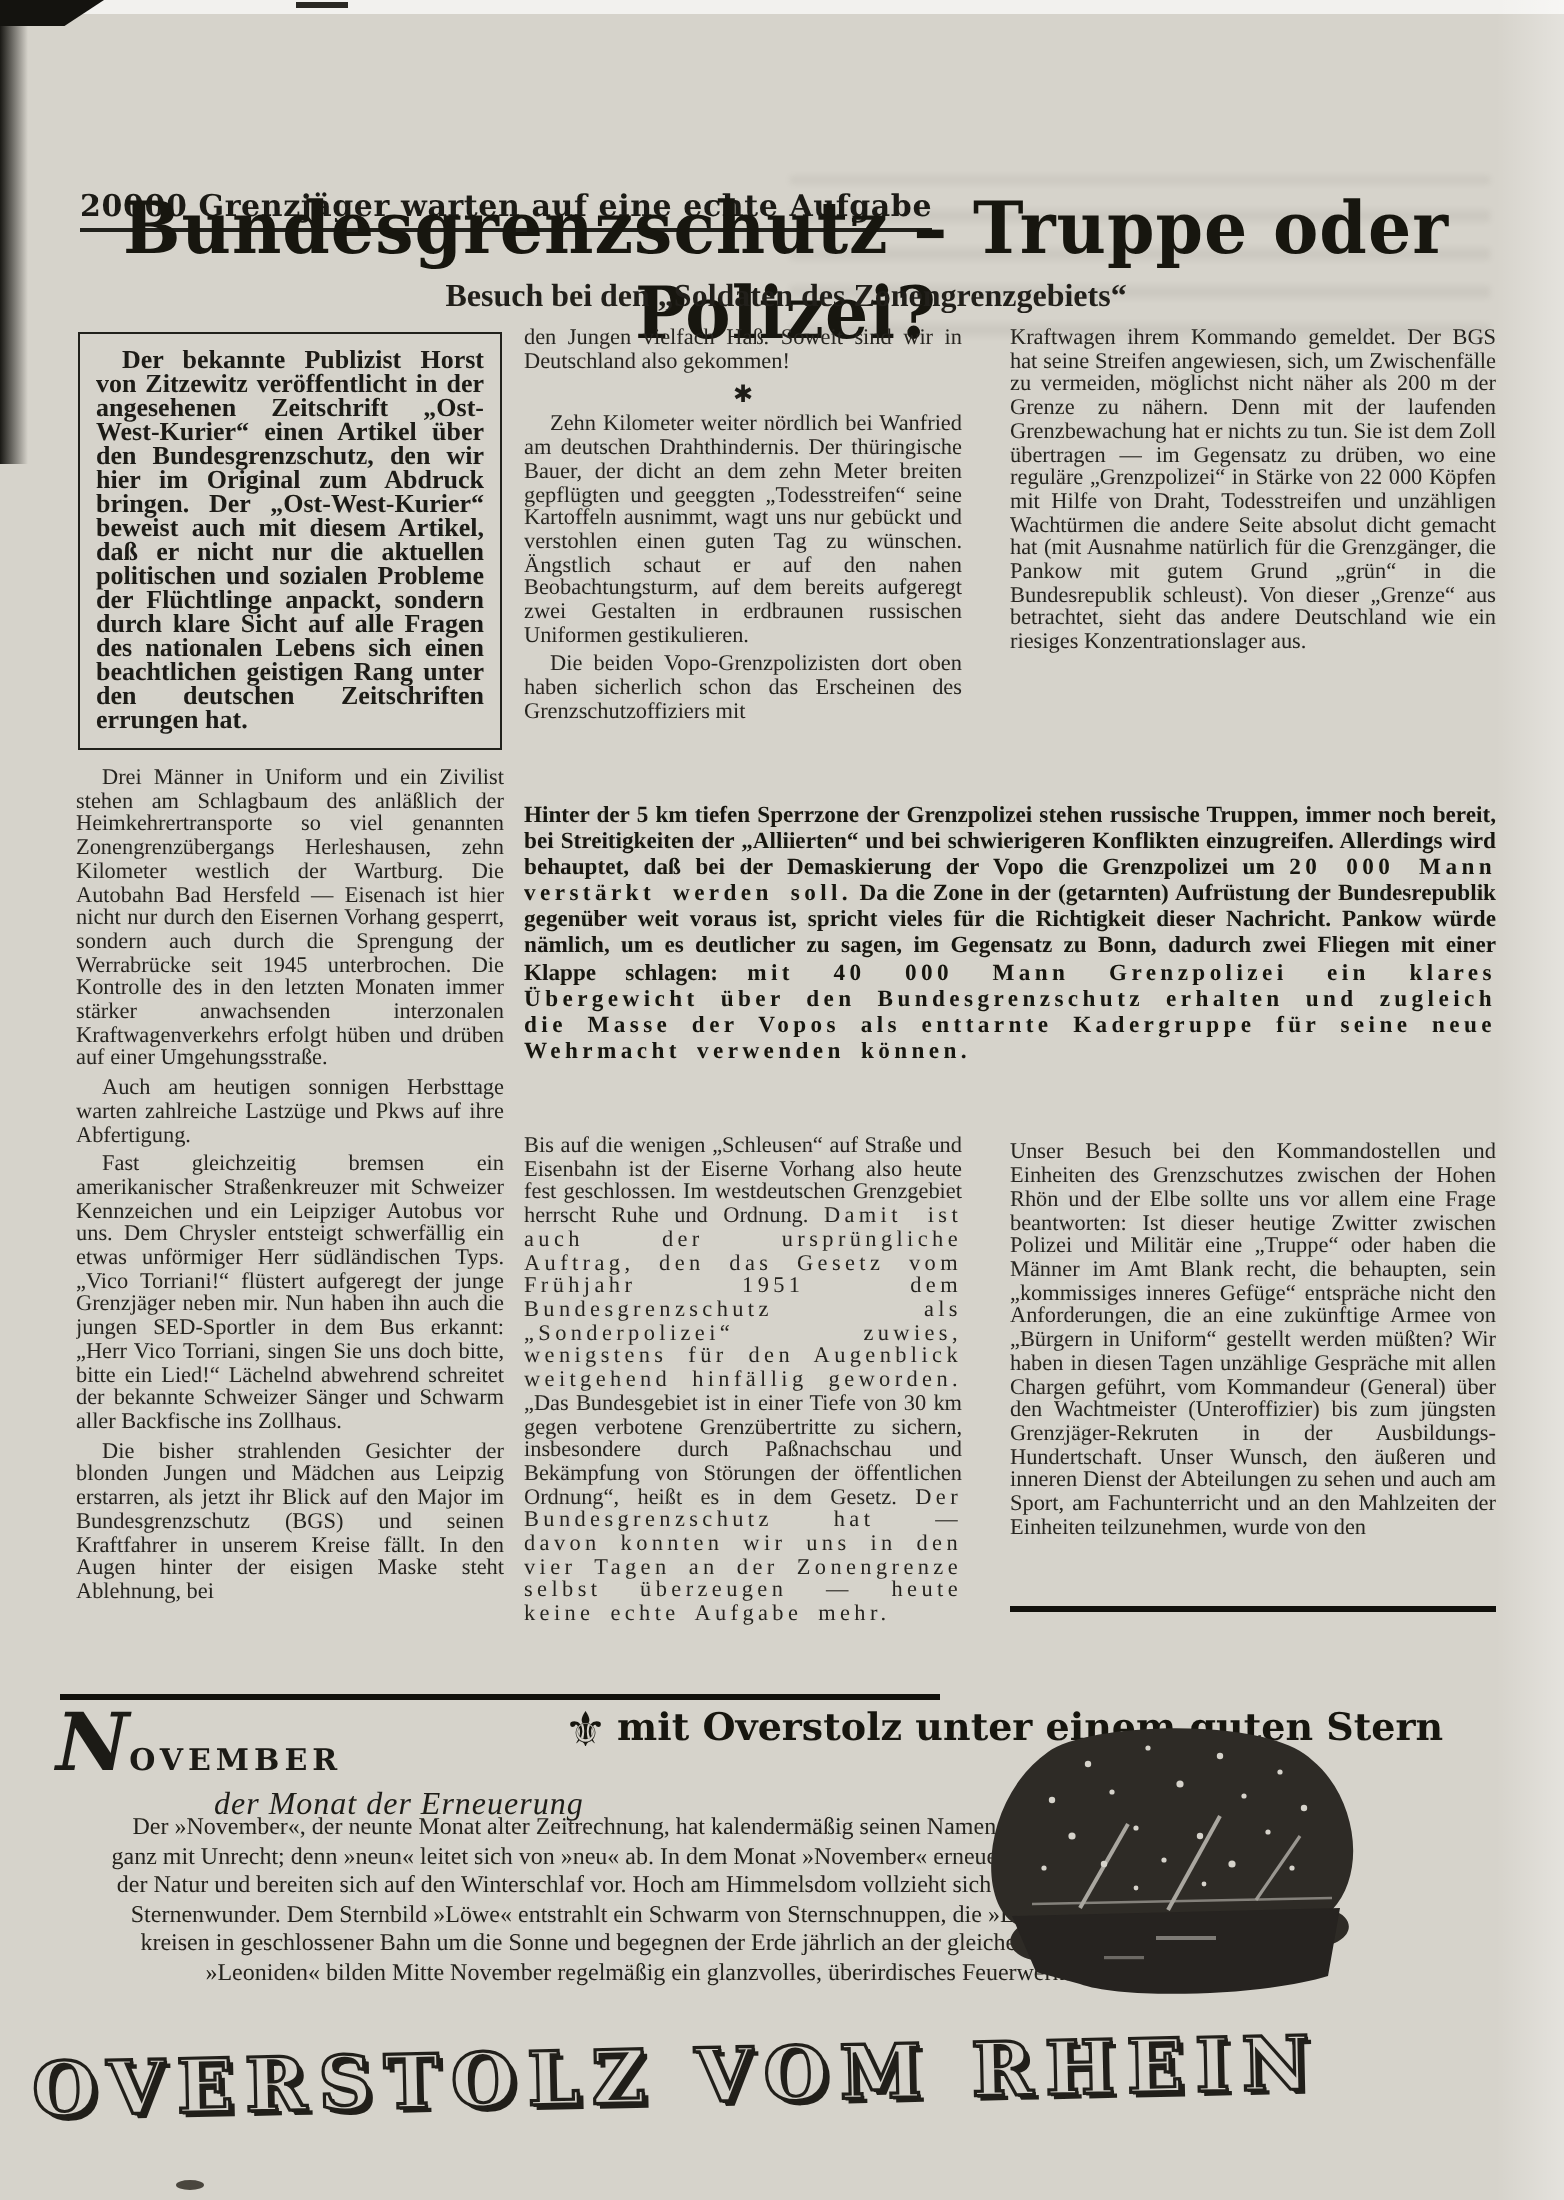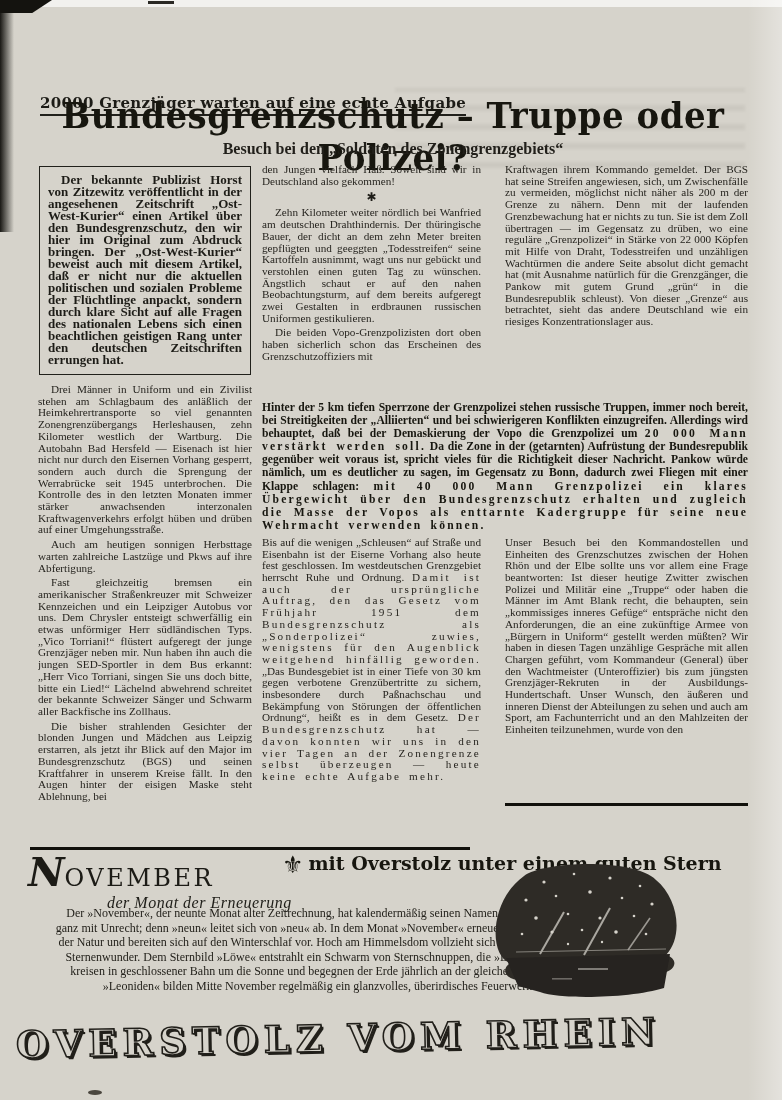--- a/index.html
+++ b/index.html
@@ -27,39 +27,39 @@
         font-family:"DejaVu Serif",serif;font-weight:bold;font-size:34px;letter-spacing:.5px;
         color:#17160f;transform:scaleY(1.06);}
   .subhead{position:absolute;left:40px;top:140px;width:706px;text-align:center;
         font-size:16px;font-weight:600;color:#211f1a;}
 
   
   .main{position:absolute;left:38px;top:164px;width:710px;height:684px;display:flex;}
   .colA{width:214px;margin-right:10px;overflow:hidden;}
   .rightarea{flex:1;display:flex;flex-direction:column;overflow:hidden;}
   .rowtop{display:flex;height:231px;overflow:hidden;}
-  .rowbot{display:flex;flex:1;overflow:hidden;}
+  .rowbot{display:flex;flex:1;overflow:hidden;align-items:center;}
   .colB{width:219px;margin-right:24px;overflow:hidden;}
   .colC{flex:1;overflow:hidden;}
   .colC.bottom{height:242px;}
   .art p{margin:0 0 3px;font-size:11.2px;line-height:11.7px;text-align:justify;text-indent:13px;}
   .art p.cont{text-indent:0;}
   .sep{text-align:center;font-size:12px;margin:2px 0 3px;font-family:"DejaVu Sans",sans-serif;color:#1e1d18;}
   .introbox{border:1.6px solid #21201b;padding:7px 8px 8px;margin:2px 1px 9px 1px;}
   .introbox p{font-weight:bold;font-size:13px;line-height:12px;color:#1d1c17;margin:0;}
   .insert{margin:6px 0 5px;font-weight:bold;font-size:11.6px;line-height:13.1px;
         text-align:justify;color:#17160f;}
   .sp{letter-spacing:2.2px;word-spacing:3px;}
   .rule-a{position:absolute;left:30px;top:847px;width:440px;height:2.5px;background:#12110c;}
   .rule-b{position:absolute;left:505px;top:803px;width:243px;height:2.5px;background:#12110c;}
 
   
   .ad-title{position:absolute;left:28px;top:848px;color:#1c1b16;white-space:nowrap;}
   .ad-title .big-n{font-family:"DejaVu Serif",serif;font-style:italic;font-size:40px;font-weight:bold;}
-  .ad-title .rest{font-family:"DejaVu Serif",serif;font-size:24px;letter-spacing:2.5px;font-weight:400;}
+  .ad-title .rest{font-family:"DejaVu Serif",serif;font-size:15px;letter-spacing:2.5px;font-weight:700;}
   .ad-subtitle{position:absolute;left:107px;top:894px;font-style:italic;font-weight:normal;
         font-size:16px;letter-spacing:.5px;color:#1e1d18;}
   .ad-slogan{position:absolute;left:282px;top:851px;font-family:"DejaVu Serif",serif;
         font-weight:bold;font-size:19px;color:#17160f;white-space:nowrap;}
   .ad-slogan .emblem{font-family:"DejaVu Sans",sans-serif;font-size:24px;vertical-align:-3px;margin-right:5px;}
   .ad-body{position:absolute;left:10px;top:906px;width:618px;text-align:center;}
   .ad-body div{font-size:12px;line-height:14.6px;color:#24221c;}
   .night-sky{position:absolute;left:482px;top:860px;width:216px;height:152px;}
   .ad-footer{position:absolute;left:16px;top:1016px;font-family:"DejaVu Serif",serif;
         font-weight:bold;font-size:37px;letter-spacing:6px;white-space:nowrap;

